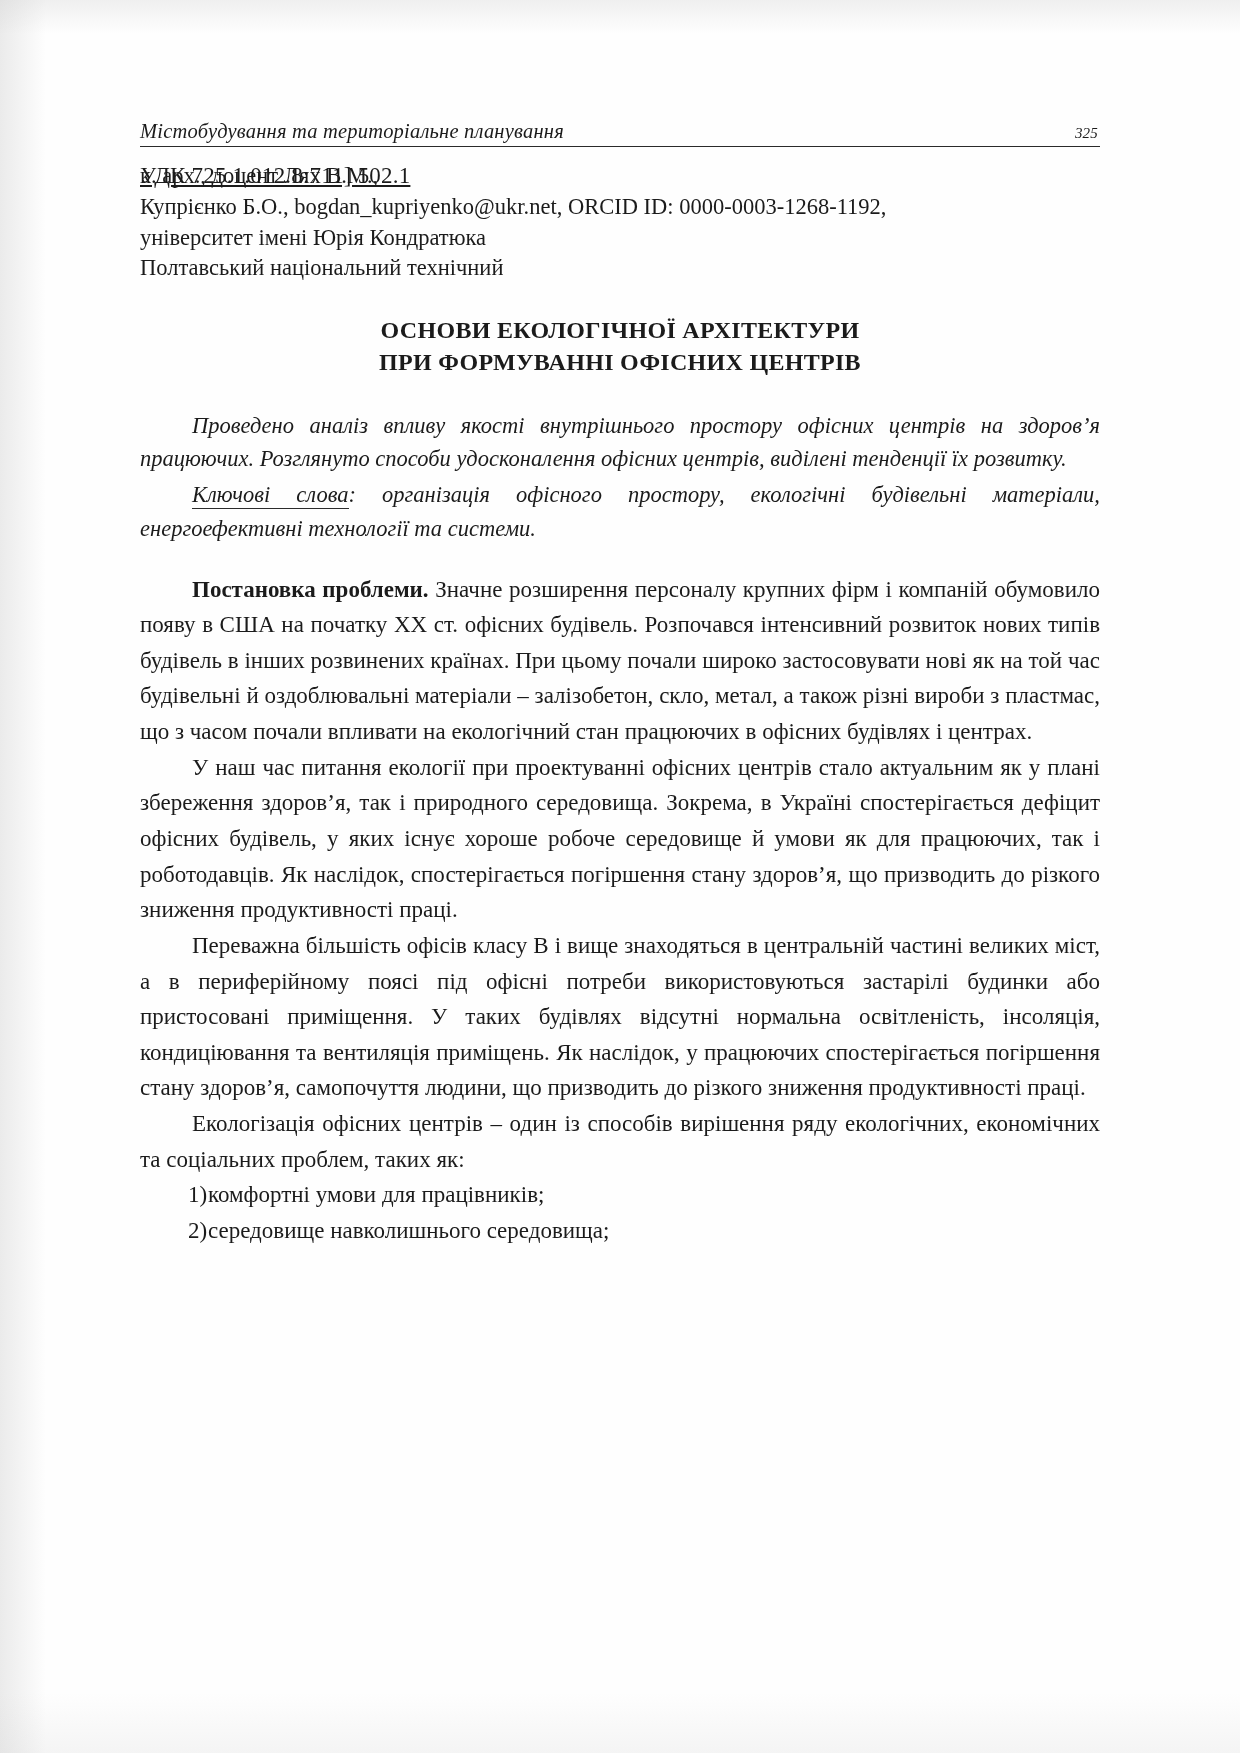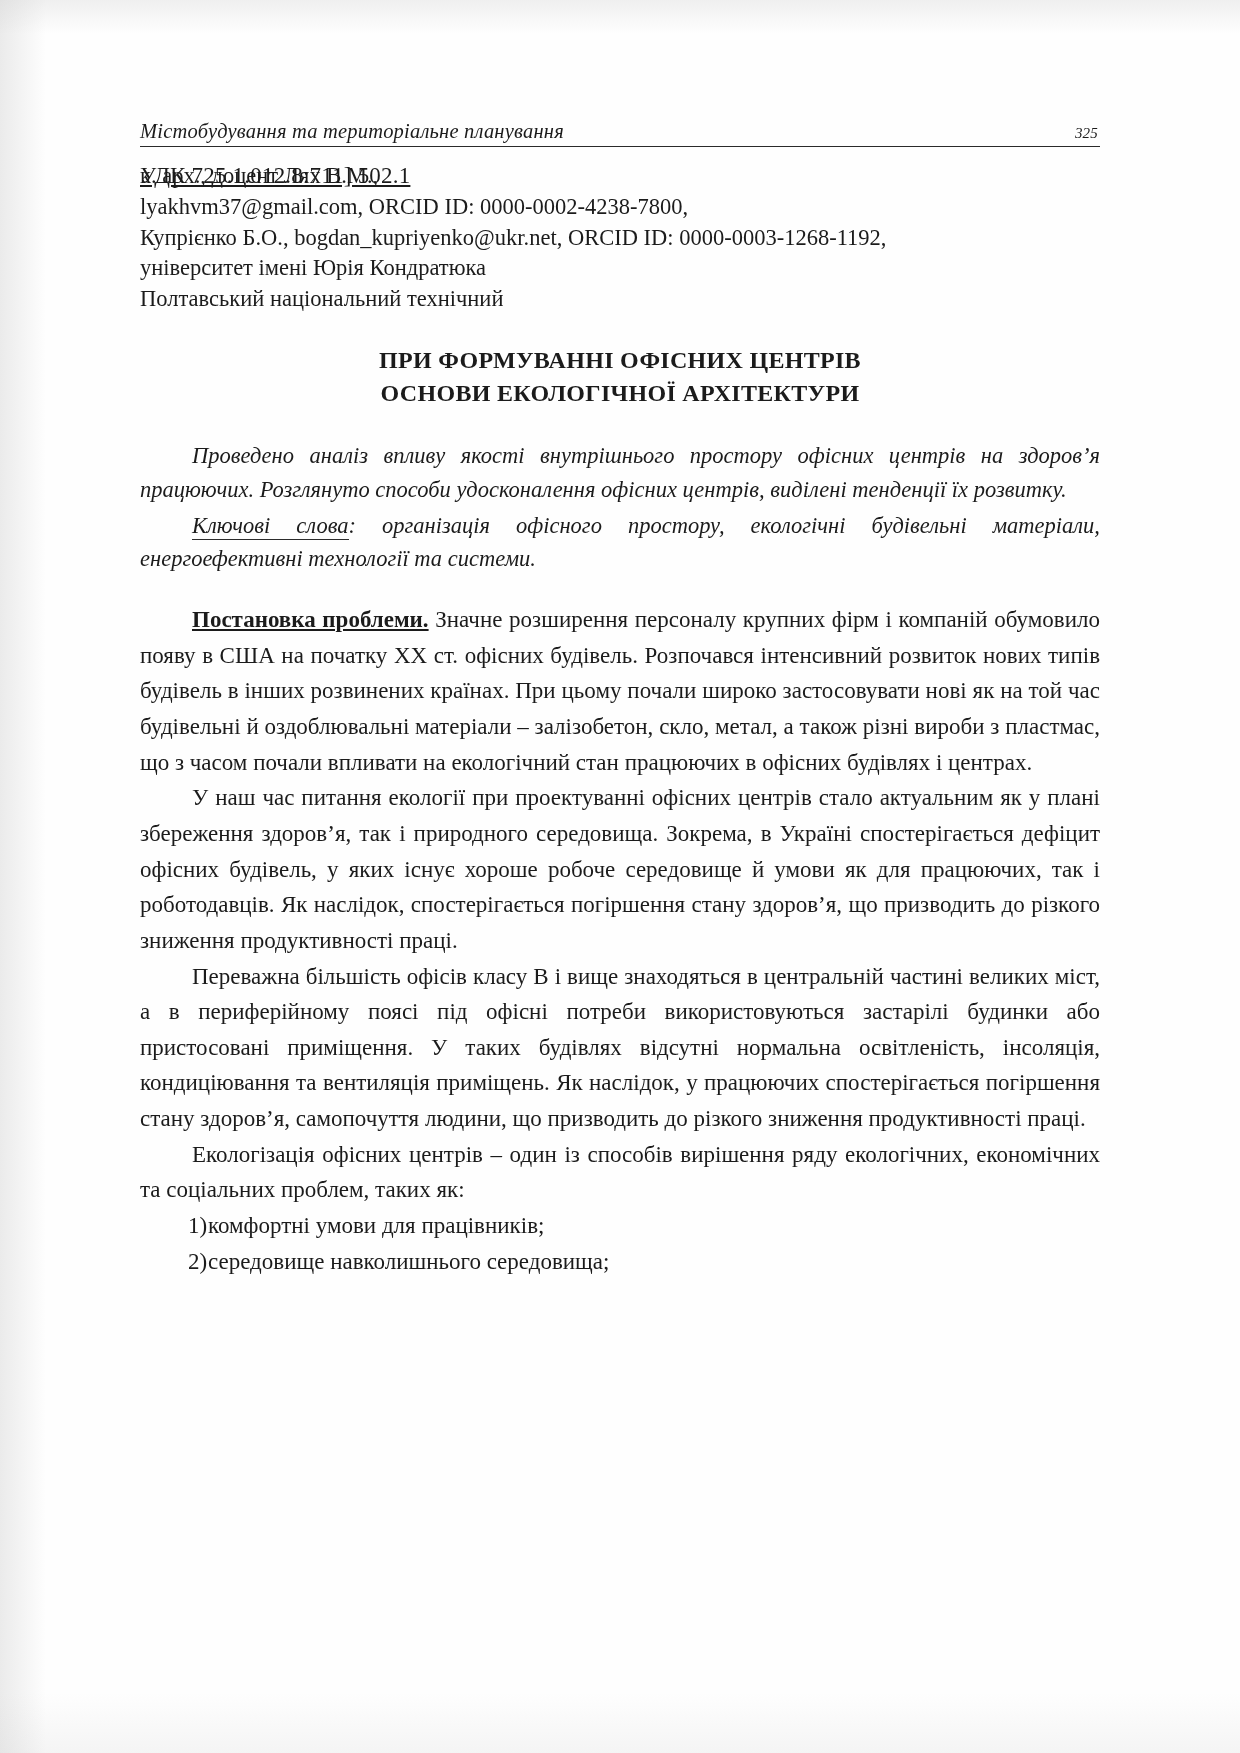--- a/index.html
+++ b/index.html
@@ -116,21 +116,20 @@
     line-height: 1.55;
     text-align: justify;
     text-justify: inter-word;
   }
   .body-text p {
     margin: 0;
     text-indent: 52px;
   }
   .lead-in {
     font-weight: bold;
-    text-decoration: underline;
   }
 
   
   .num-list {
     margin: 0;
     padding: 0;
     list-style: none;
     font-size: 23px;
     line-height: 1.55;
   }
@@ -193,29 +192,28 @@
       <span class="page-number">325</span>
     </div>
     <hr class="rule">
 
     <div class="udc-row">
       <span class="udc">УДК 725.1.012.8:711] 502.1</span>
     </div>
 
     <div class="authors">
       <span class="line">к. арх., доцент Лях В.М.,</span>
-      <span class="line">lyakhvm37@gmail.com, ORCID ID: 0000-0002-4238-7800,</span>
       <span class="line">Купрієнко Б.О., bogdan_kupriyenko@ukr.net, ORCID ID: 0000-0003-1268-1192,</span>
       <span class="line">університет імені Юрія Кондратюка</span>
       <span class="line">Полтавський національний технічний</span>
     </div>
 
     <div class="title">
+      <span class="line">ОСНОВИ ЕКОЛОГІЧНОЇ АРХІТЕКТУРИ</span>
       <span class="line">ПРИ ФОРМУВАННІ ОФІСНИХ ЦЕНТРІВ</span>
-      <span class="line">ОСНОВИ ЕКОЛОГІЧНОЇ АРХІТЕКТУРИ</span>
     </div>
 
     <div class="abstract">
       <p>Проведено аналіз впливу якості внутрішнього простору офісних центрів на здоров’я працюючих. Розглянуто способи удосконалення офісних центрів, виділені тенденції їх розвитку.</p>
       <p><span class="kw-label">Ключові слова</span><span>: організація офісного простору, екологічні будівельні матеріали, енергоефективні технології та системи.</span></p>
     </div>
 
     <div class="body-text">
       <p><span class="lead-in">Постановка проблеми.</span><span> Значне розширення персоналу крупних фірм і компаній обумовило появу в США на початку XX ст.  офісних будівель. Розпочався інтенсивний розвиток нових типів будівель в інших розвинених країнах. При цьому почали широко застосовувати нові як на той час будівельні й оздоблювальні матеріали – залізобетон, скло, метал, а також різні вироби з пластмас, що з часом почали впливати на екологічний стан працюючих в офісних будівлях і центрах.</span></p>
       <p>У наш час питання екології при проектуванні офісних центрів стало актуальним як у плані збереження здоров’я, так і природного середовища. Зокрема, в Україні спостерігається дефіцит офісних будівель, у яких існує хороше робоче середовище й умови як для працюючих, так і роботодавців. Як наслідок, спостерігається погіршення стану здоров’я, що призводить до різкого зниження продуктивності праці.</p>

